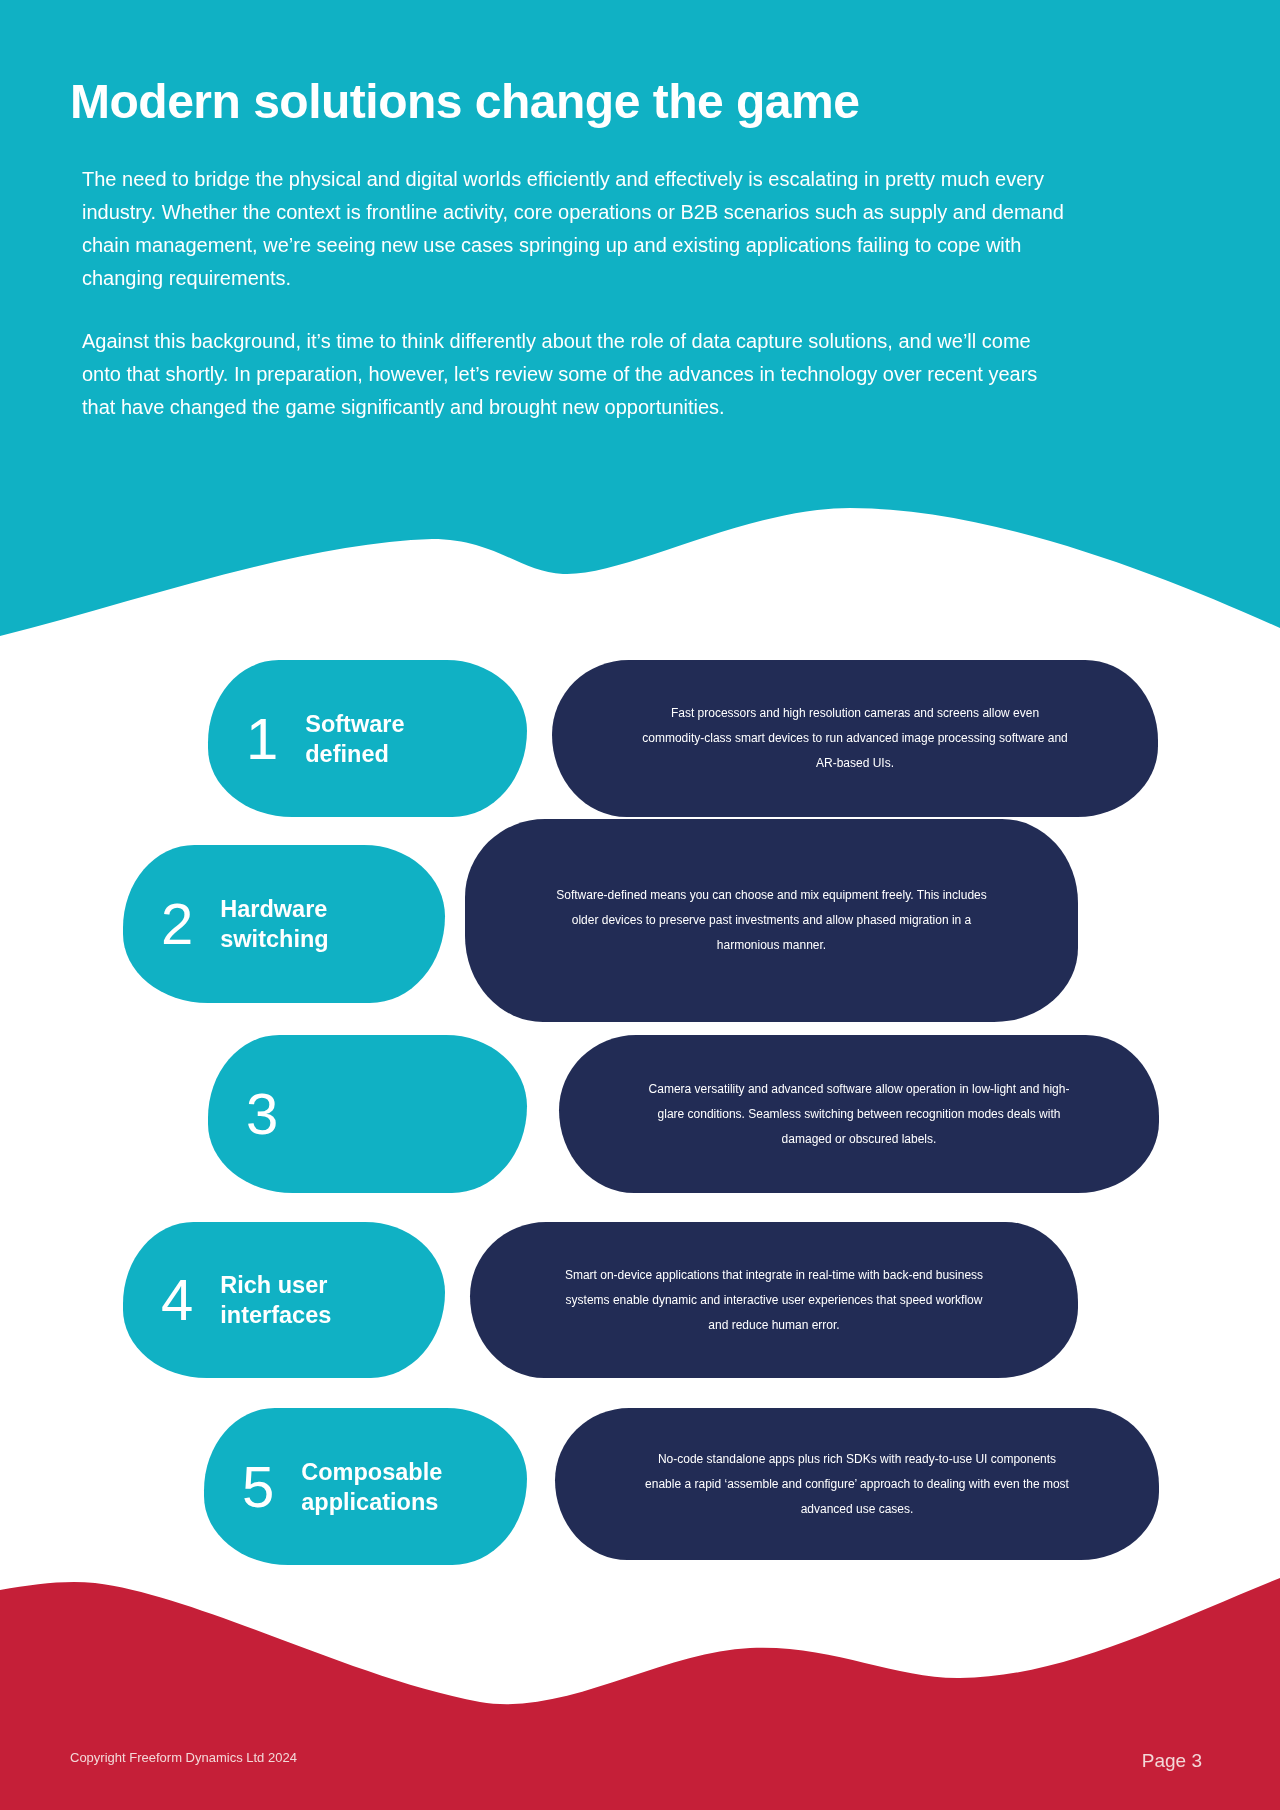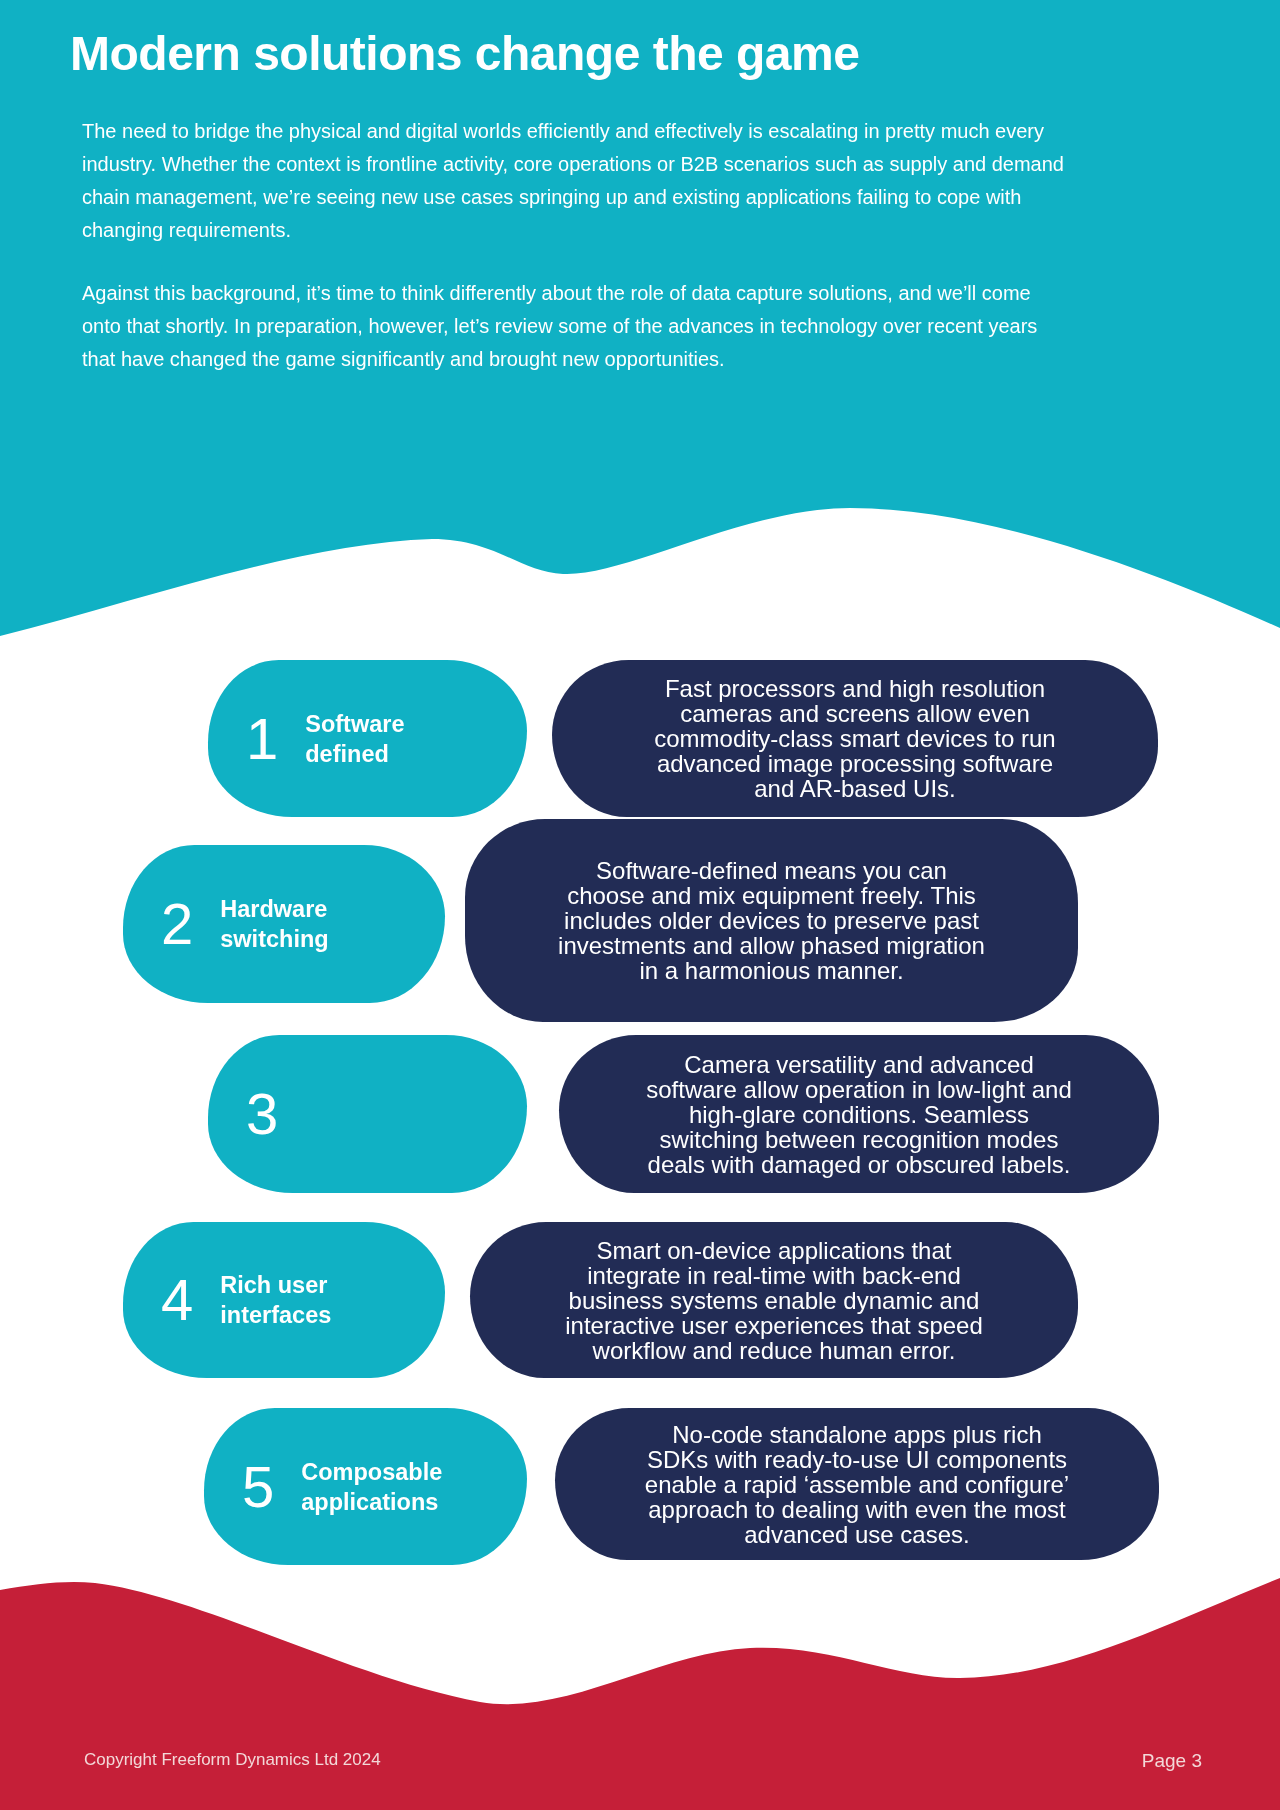--- a/index.html
+++ b/index.html
@@ -13,21 +13,21 @@
   }
   
   .top-wave{
     position:absolute;left:0;top:0;width:1280px;height:660px;display:block;
   }
   .header-content{
     position:absolute;left:70px;top:0;width:1010px;color:#ffffff;
   }
   .header-content h1{
     margin:0;
-    padding-top:28px;
+    padding-top:76px;
     font-size:48px;
     font-weight:700;
     letter-spacing:-0.5px;
     line-height:1.1;
   }
   .header-content p{
     margin:12px;
     margin-top:30px;
     max-width:990px;
     font-size:20px;
@@ -65,21 +65,21 @@
   .pill .label{
     margin-left:27px;
     max-width:172px;
     font-size:23.5px;
     font-weight:700;
     line-height:30px;
   }
   .pill.navy p{
     margin:0;
     max-width:432px;
-    font-size:24px;
+    font-size:12px;
     line-height:25px;
     font-weight:400;
   }
   
   .t1{left:208px;top:660px;width:319px;height:157px;}
   .n1{left:552px;top:660px;width:606px;height:157px;}
   .t2{left:123px;top:845px;width:322px;height:158px;}
   .n2{left:465px;top:819px;width:613px;height:203px;}
   .t3{left:208px;top:1035px;width:319px;height:158px;}
   .n3{left:559px;top:1035px;width:600px;height:158px;}
@@ -89,21 +89,21 @@
   .n5{left:555px;top:1408px;width:604px;height:152px;}
   
   .bottom-wave{
     position:absolute;left:0;bottom:0;width:1280px;height:250px;display:block;
   }
   .footer-text{
     position:absolute;left:0;bottom:0;width:1280px;height:250px;
   }
   .copyright{
     position:absolute;left:70px;top:190px;
-    font-size:17px;color:var(--footerText);margin-left:14px;
+    font-size:13px;color:var(--footerText);
   }
   .page-num{
     position:absolute;right:78px;top:190px;
     font-size:19px;color:var(--footerText);
   }
 </style>
 </head>
 <body>
 
 <div class="page" style="--teal: #10b1c4; --navy: #222c55; --red: #c51f38; --footerText: #f3d8d8;">

